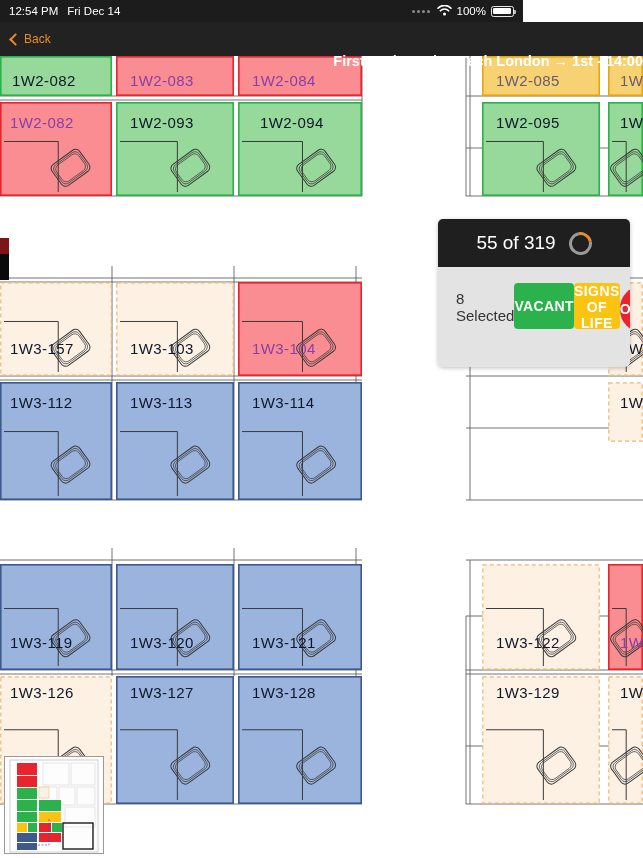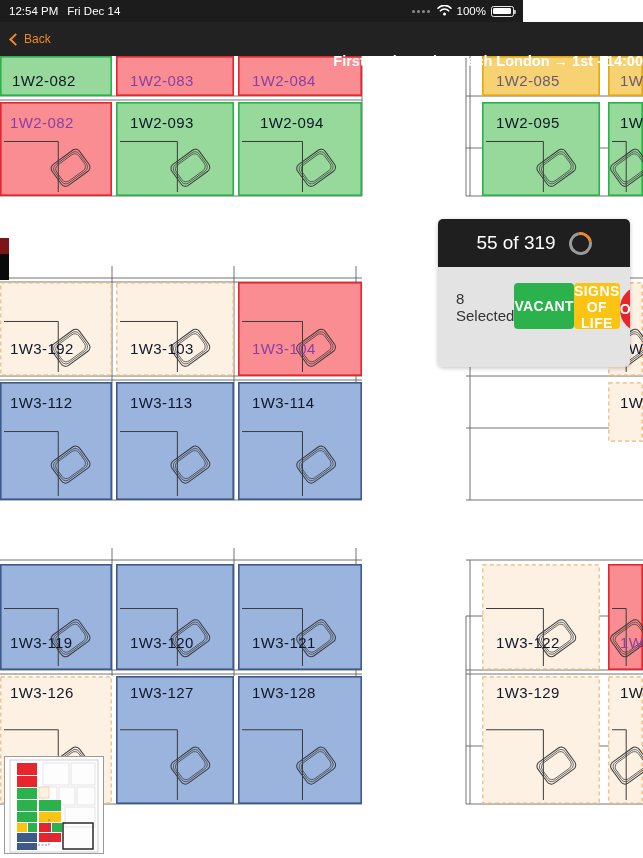--- a/index.html
+++ b/index.html
@@ -358,21 +358,21 @@
       <div class="desk-label" style="left: 12px; top: 16px;">1W2-082</div>
       <div class="desk-label occ" style="left: 130px; top: 16px;">1W2-083</div>
       <div class="desk-label occ" style="left: 252px; top: 16px;">1W2-084</div>
       <div class="desk-label sol" style="left: 496px; top: 16px;">1W2-085</div>
       <div class="desk-label sol" style="left: 620px; top: 16px;">1W2-08x</div>
       <div class="desk-label occ" style="left: 10px; top: 58px;">1W2-082</div>
       <div class="desk-label" style="left: 130px; top: 58px;">1W2-093</div>
       <div class="desk-label" style="left: 260px; top: 58px; text-align: right;">1W2-094</div>
       <div class="desk-label" style="left: 496px; top: 58px;">1W2-095</div>
       <div class="desk-label" style="left: 620px; top: 58px;">1W2-09x</div>
-      <div class="desk-label" style="left: 10px; top: 284px;">1W3-192</div>
+      <div class="desk-label" style="left: 10px; top: 284px;">1W3-157</div>
       <div class="desk-label" style="left: 130px; top: 284px;">1W3-103</div>
       <div class="desk-label occ" style="left: 252px; top: 284px;">1W3-104</div>
       <div class="desk-label" style="left: 620px; top: 284px;">1W3-10x</div>
       <div class="desk-label" style="left: 10px; top: 338px;">1W3-112</div>
       <div class="desk-label" style="left: 130px; top: 338px;">1W3-113</div>
       <div class="desk-label" style="left: 252px; top: 338px;">1W3-114</div>
       <div class="desk-label" style="left: 620px; top: 338px;">1W3-11x</div>
       <div class="desk-label" style="left: 10px; top: 578px;">1W3-119</div>
       <div class="desk-label" style="left: 130px; top: 578px;">1W3-120</div>
       <div class="desk-label" style="left: 252px; top: 578px;">1W3-121</div>

